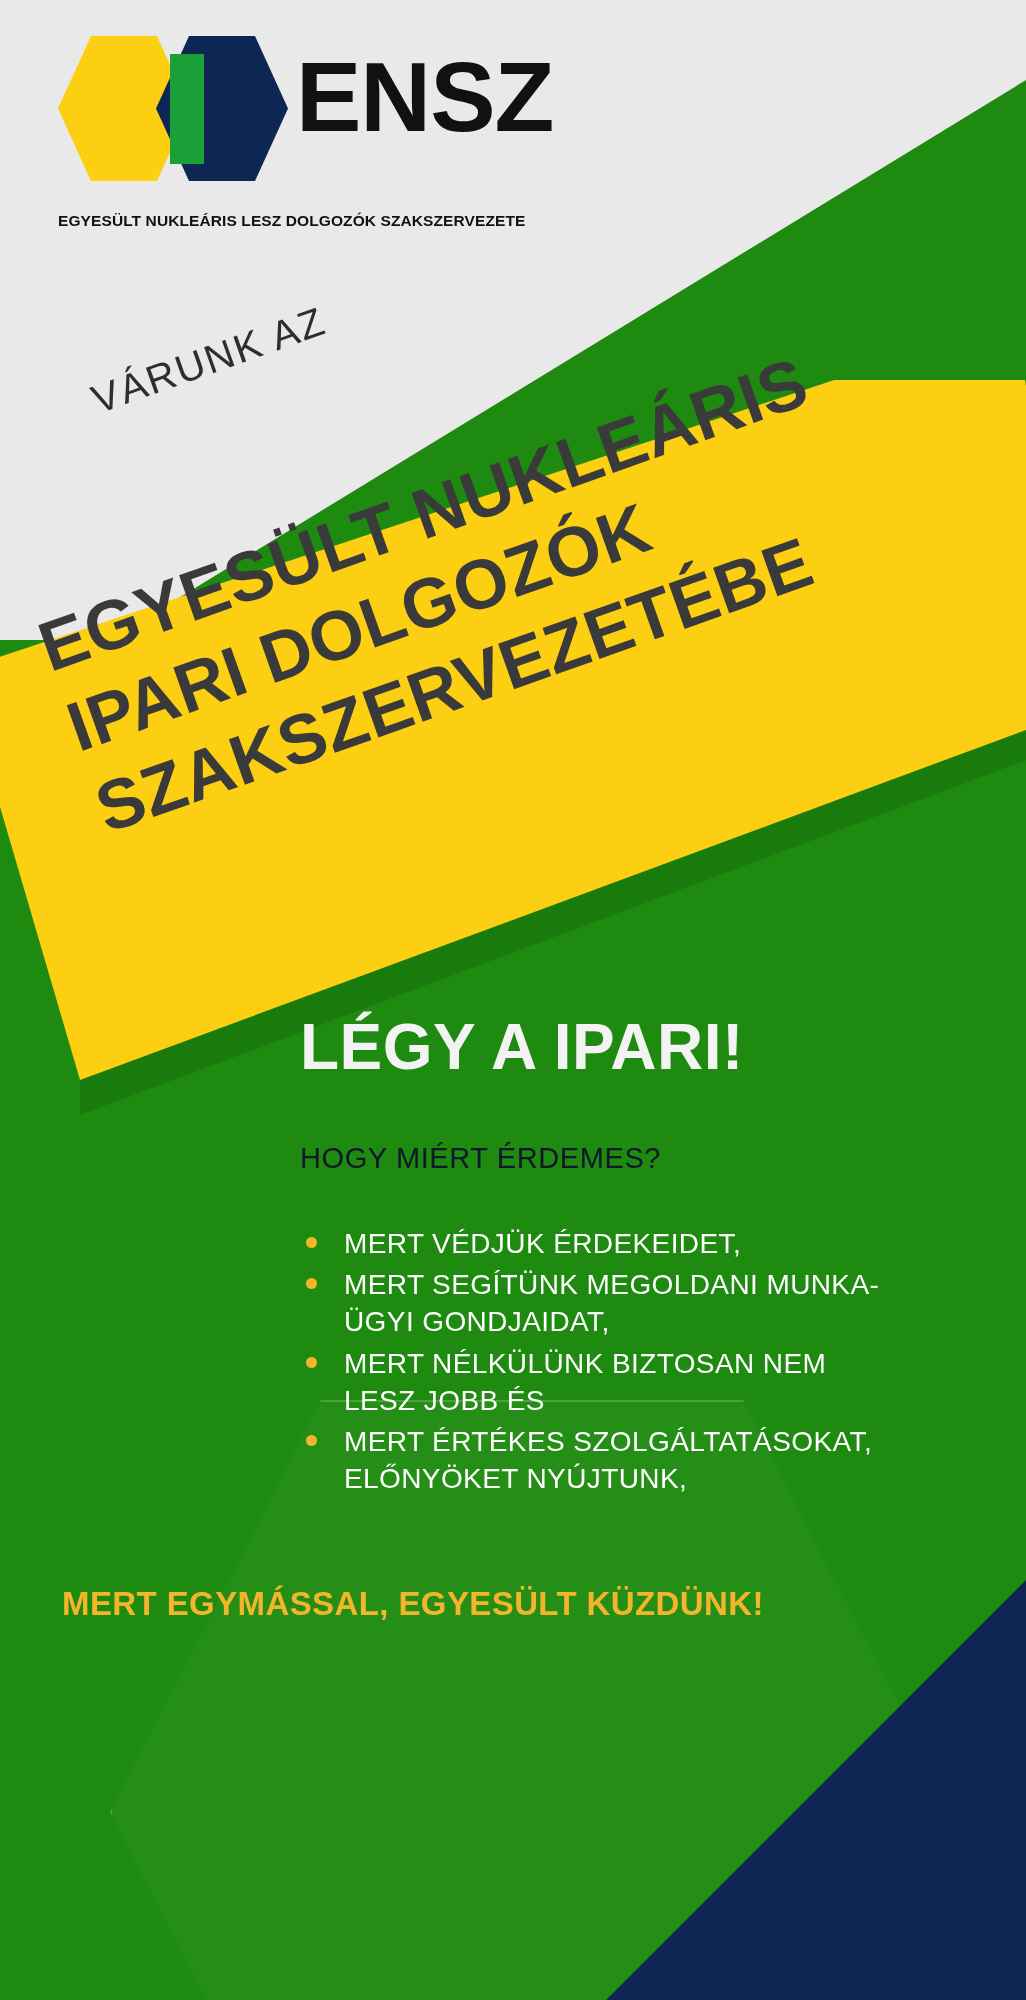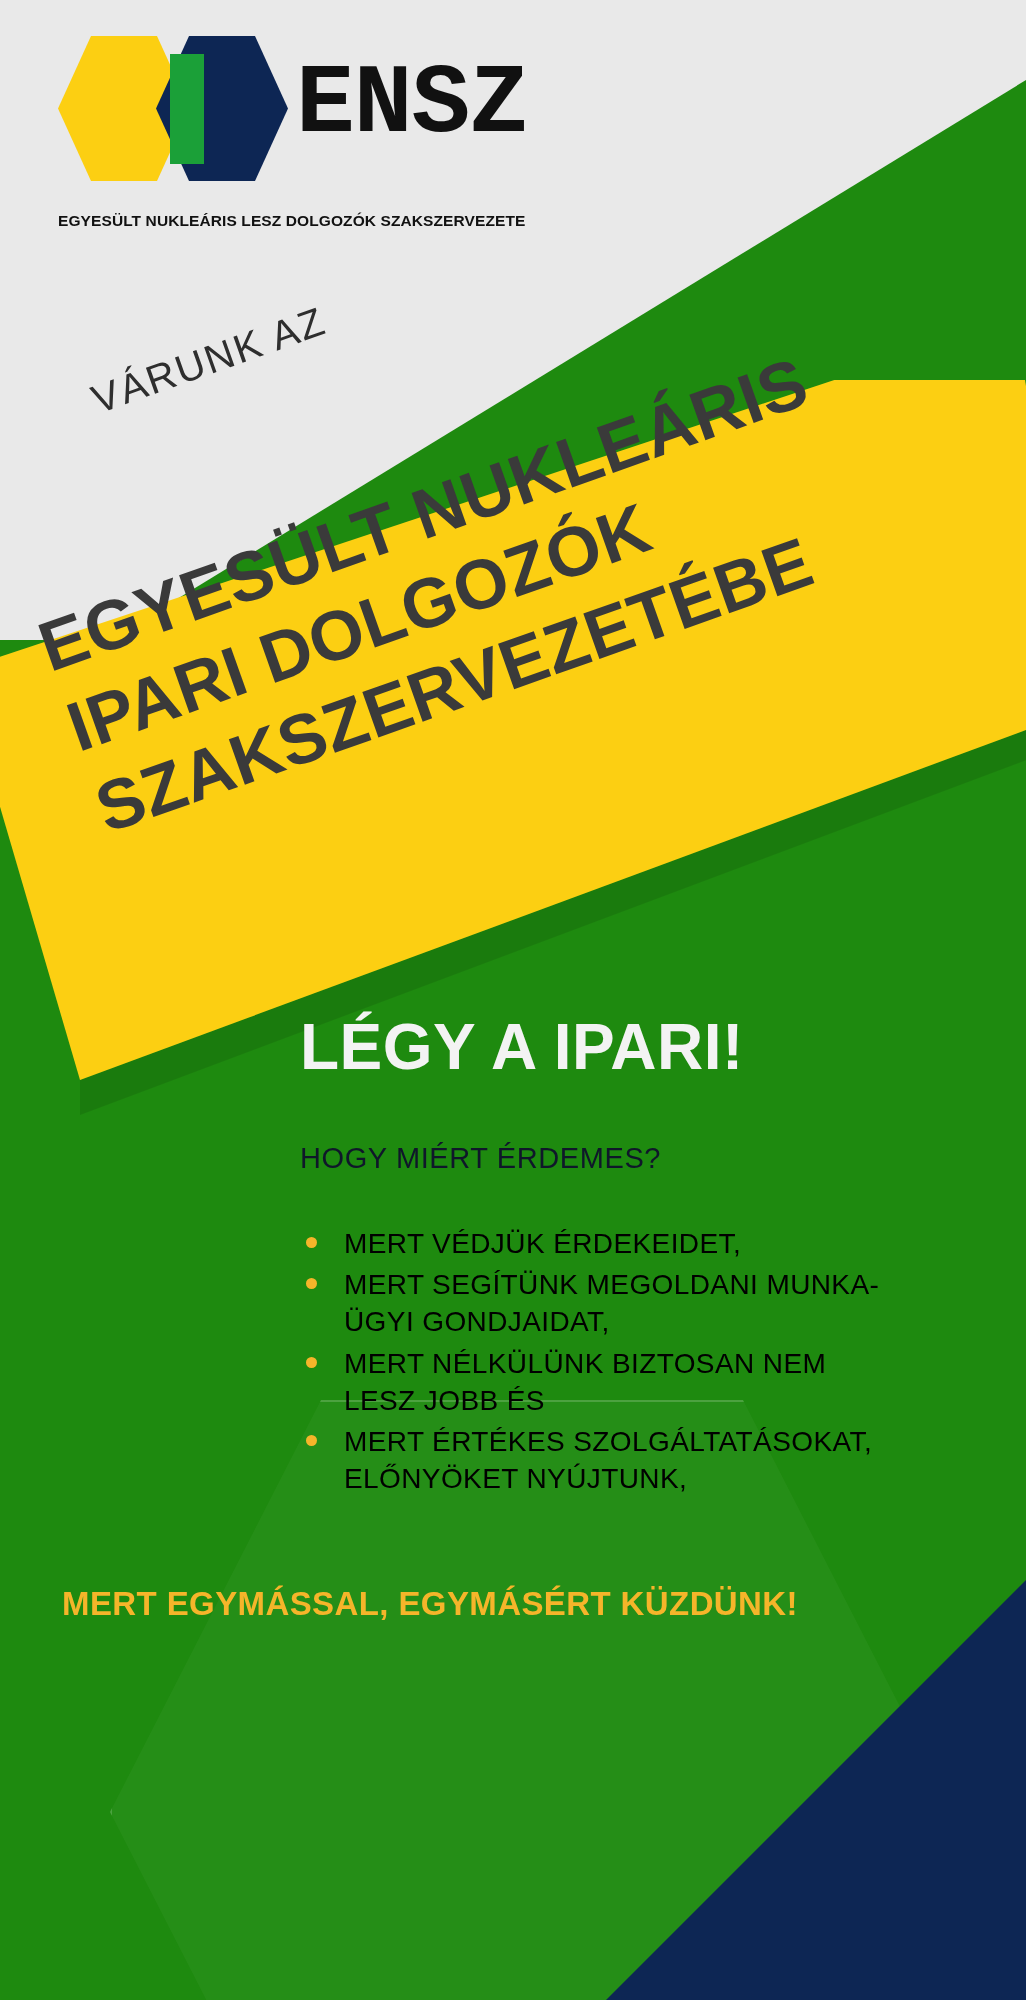--- a/index.html
+++ b/index.html
@@ -98,26 +98,26 @@
   .hex-green-strip {
     left: 112px; top: 22px;
     width: 34px; height: 110px;
     background: #1ba038;
     clip-path: none;
     position: absolute;
   }
   .logo-text {
     position: absolute;
     left: 238px;
-    top: 24px;
+    top: 16px;
     font-size: 98px;
     font-weight: bold;
     letter-spacing: -1px;
     color: #111111;
-    font-family: Liberation Mono, monospace;
+    font-family: Liberation Sans, sans-serif;
     line-height: 1;
   }
   .logo-sub {
     position: absolute;
     left: 58px;
     top: 212px;
     font-size: 15.5px;
     font-weight: bold;
     letter-spacing: 0.1px;
     color: #111111;
@@ -178,21 +178,21 @@
     width: 670px;
     margin: 0;
     padding: 0;
     list-style: none;
   }
   .bullets li {
     position: relative;
     padding-left: 44px;
     font-size: 28px;
     line-height: 1.33;
-    color: #000000;
+    color: #ffffff;
     letter-spacing: 0.4px;
     margin-bottom: 4px;
   }
   .bullets li .dot {
     position: absolute;
     left: 6px;
     top: 12px;
     width: 11px;
     height: 11px;
     border-radius: 50%;
@@ -254,15 +254,15 @@
       <span style="white-space: pre-line;">MERT NÉLKÜLÜNK BIZTOSAN NEM
 LESZ JOBB ÉS</span>
     </li>
     <li>
       <span class="dot"></span>
       <span style="white-space: pre-line;">MERT ÉRTÉKES SZOLGÁLTATÁSOKAT,
 ELŐNYÖKET NYÚJTUNK,</span>
     </li>
   </ul>
 
-  <div class="closing">MERT EGYMÁSSAL, EGYMÁSÉRT KÜZDÜNK!</div>
+  <div class="closing">MERT EGYMÁSSAL, EGYESÜLT KÜZDÜNK!</div>
 
 </div>
 
 </body></html>

